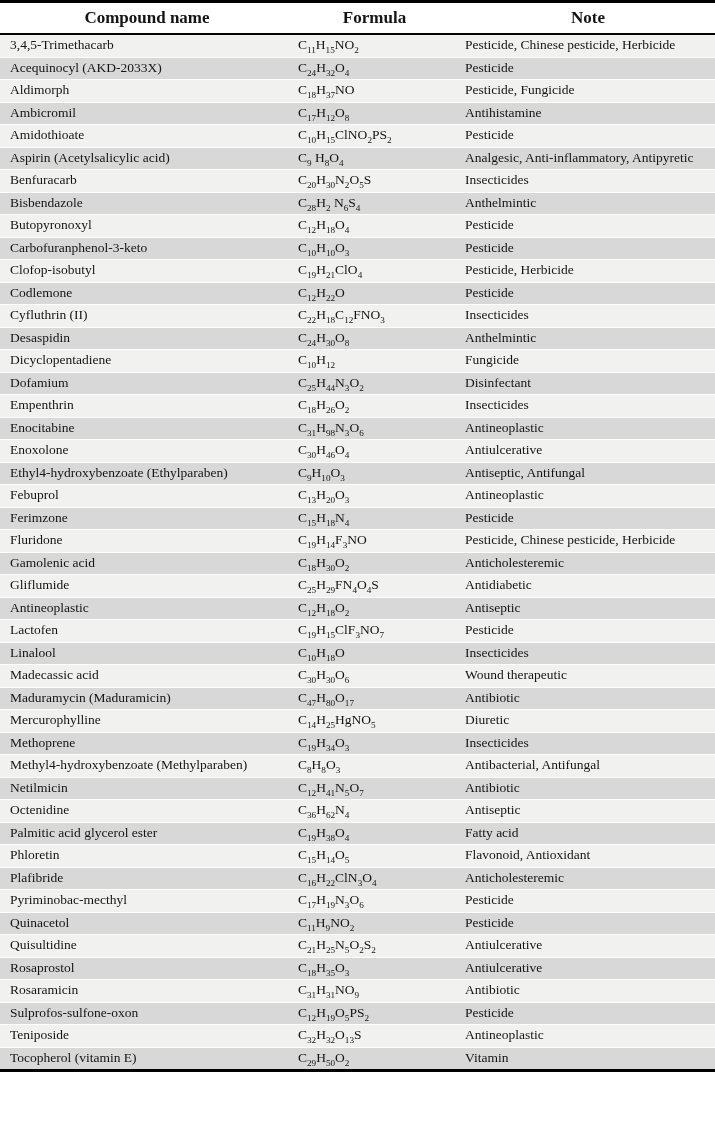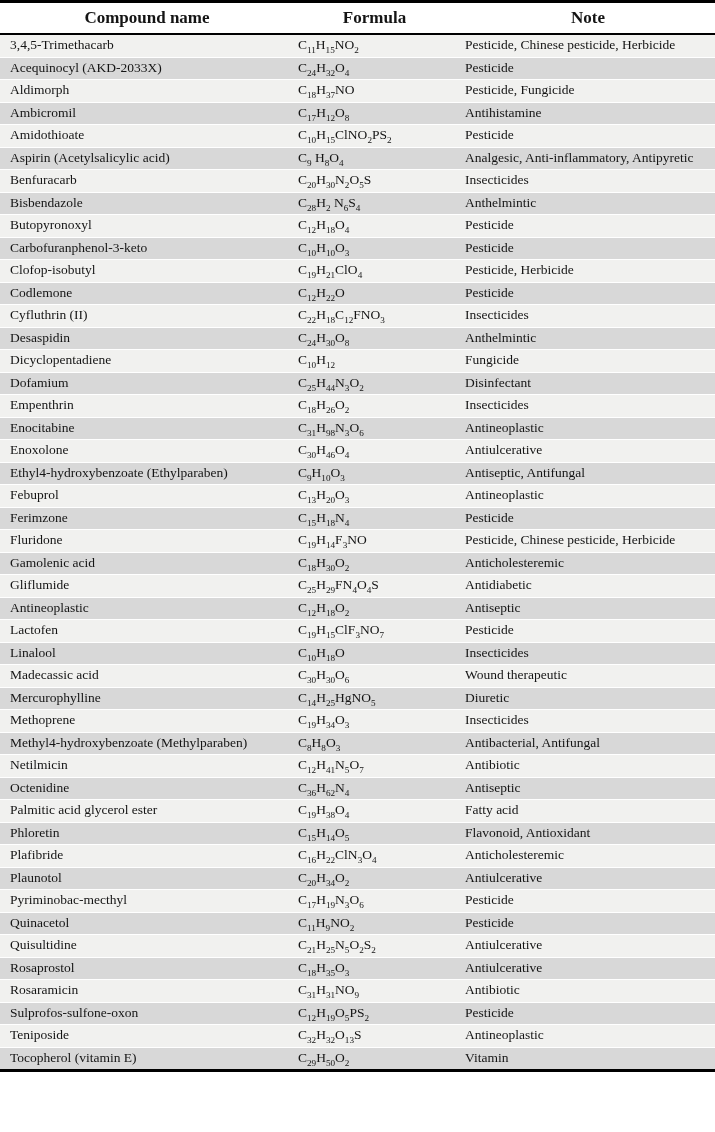--- a/index.html
+++ b/index.html
@@ -208,20 +208,25 @@
       <td>Linalool</td>
       <td>C<sub>10</sub>H<sub>18</sub>O</td>
       <td>Insecticides</td>
     </tr>
       <tr>
       <td>Madecassic acid</td>
       <td>C<sub>30</sub>H<sub>30</sub>O<sub>6</sub></td>
       <td>Wound therapeutic</td>
     </tr>
       <tr>
+      <td>Maduramycin (Maduramicin)</td>
+      <td>C<sub>47</sub>H<sub>80</sub>O<sub>17</sub></td>
+      <td>Antibiotic</td>
+    </tr>
+      <tr>
       <td>Mercurophylline</td>
       <td>C<sub>14</sub>H<sub>25</sub>HgNO<sub>5</sub></td>
       <td>Diuretic</td>
     </tr>
       <tr>
       <td>Methoprene</td>
       <td>C<sub>19</sub>H<sub>34</sub>O<sub>3</sub></td>
       <td>Insecticides</td>
     </tr>
       <tr>
@@ -246,25 +251,20 @@
     </tr>
       <tr>
       <td>Phloretin</td>
       <td>C<sub>15</sub>H<sub>14</sub>O<sub>5</sub></td>
       <td>Flavonoid, Antioxidant</td>
     </tr>
       <tr>
       <td>Plafibride</td>
       <td>C<sub>16</sub>H<sub>22</sub>ClN<sub>3</sub>O<sub>4</sub></td>
       <td>Anticholesteremic</td>
-    </tr>
-      <tr>
-      <td>Plaunotol</td>
-      <td>C<sub>20</sub>H<sub>34</sub>O<sub>2</sub></td>
-      <td>Antiulcerative</td>
     </tr>
       <tr>
       <td>Pyriminobac-mecthyl</td>
       <td>C<sub>17</sub>H<sub>19</sub>N<sub>3</sub>O<sub>6</sub></td>
       <td>Pesticide</td>
     </tr>
       <tr>
       <td>Quinacetol</td>
       <td>C<sub>11</sub>H<sub>9</sub>NO<sub>2</sub></td>
       <td>Pesticide</td>

